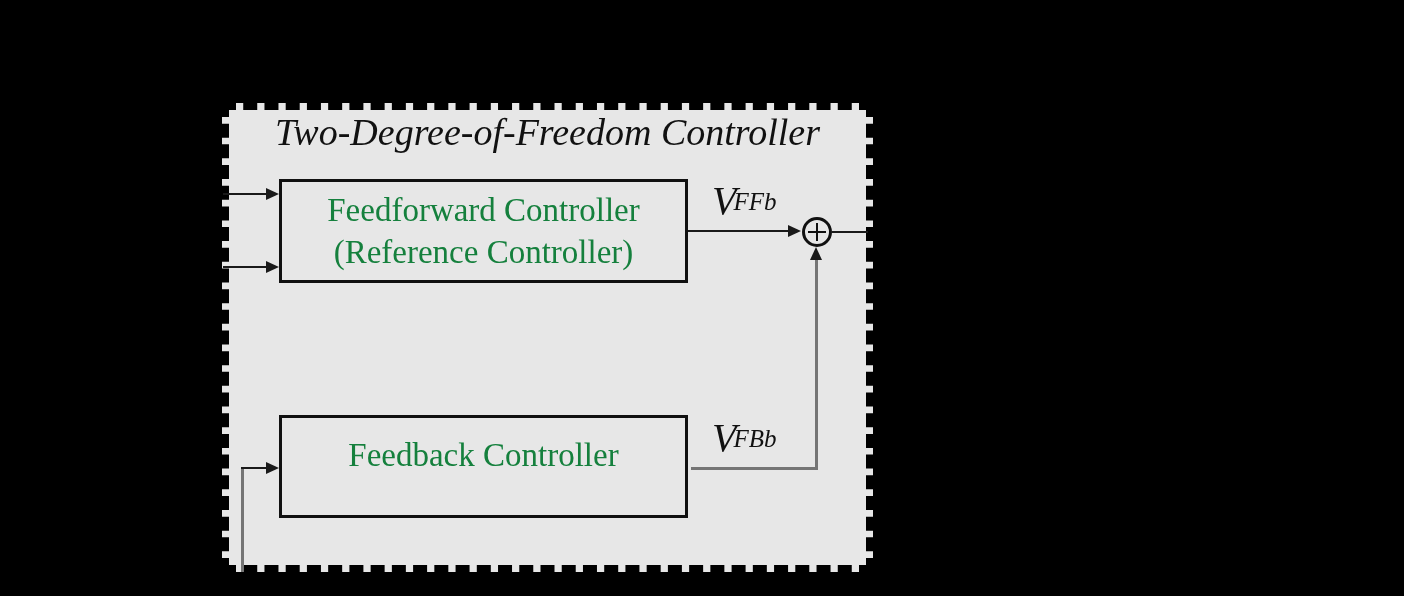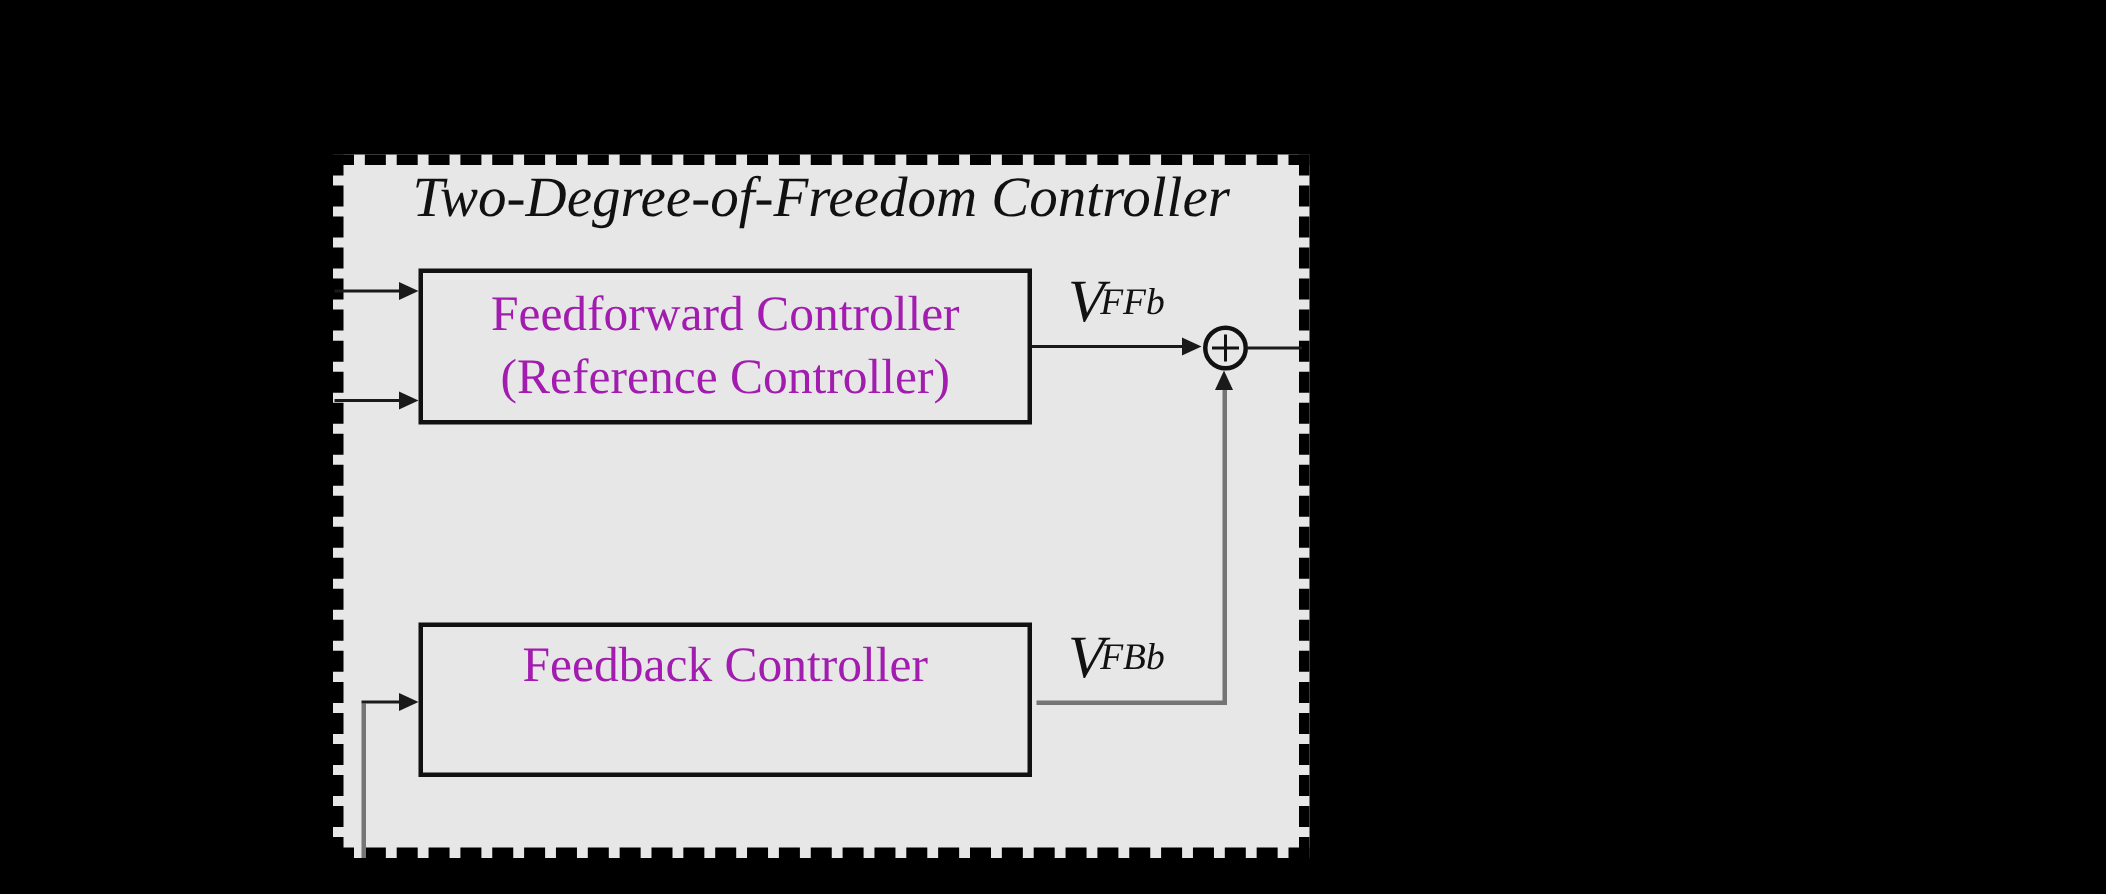--- a/index.html
+++ b/index.html
@@ -28,24 +28,24 @@
     font-style:italic;
   }
   .block{
     position:absolute;
     box-sizing:border-box;
     border:3px solid #111;
     background:#e7e7e7;
     text-align:center;
     font-size:33px;
     line-height:42px;
-    color:#a21caf;
+    color:#15803d;
   }
   .block.center{display:flex;flex-direction:column;justify-content:center;}
-  .block.topline{padding-top:5px;}
+  .block.topline{padding-top:16px;}
   .hline,.vline{position:absolute;}
   .hline{height:2px;background:#1a1a1a;}
   .vline{width:2px;background:#1a1a1a;}
   .gray{background:#757575;}
   .vline.gray{width:3px;}
   .hline.gray{height:3px;}
   .arrow-right{
     position:absolute;width:0;height:0;
     border-top:6px solid transparent;
     border-bottom:6px solid transparent;

